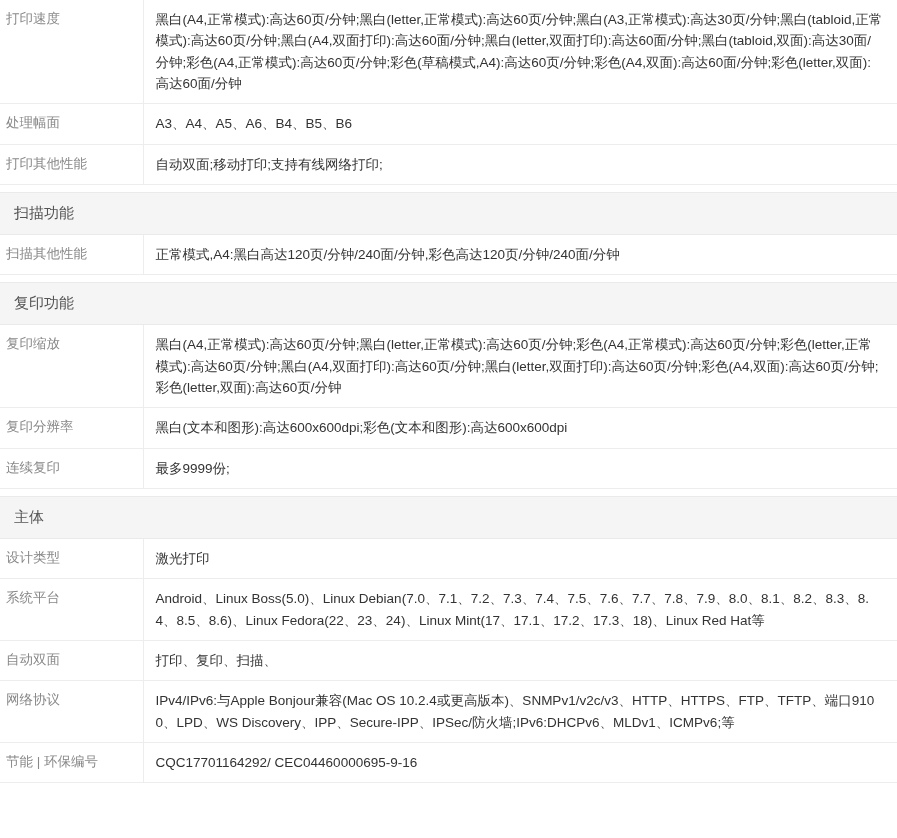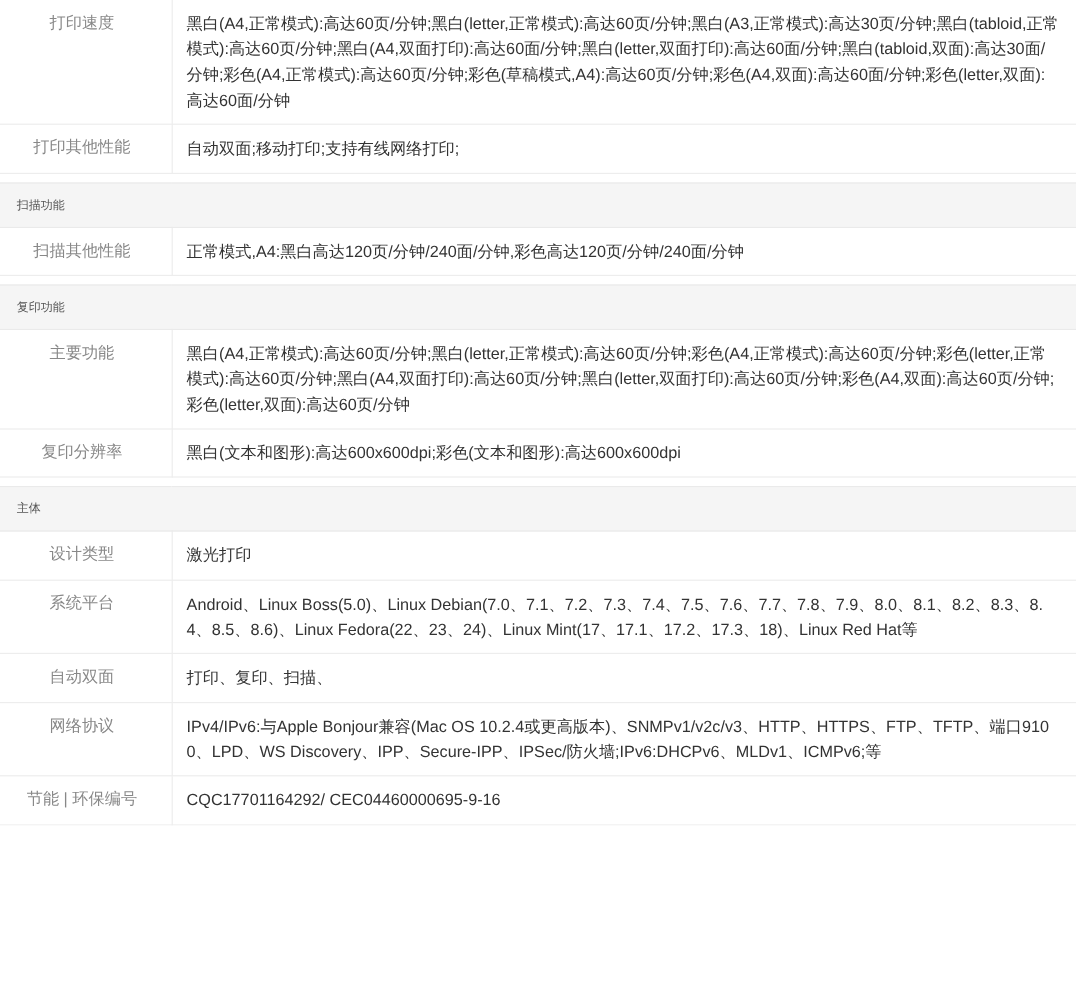--- a/index.html
+++ b/index.html
@@ -16,28 +16,28 @@
     -webkit-font-smoothing: antialiased;
   }
   .spec-table {
     width: 897px;
     border-collapse: collapse;
     table-layout: fixed;
   }
   .spec-table tr.section-row td {
     background: #f5f5f5;
     color: #555;
-    font-size: 10px;
+    font-size: 15px;
     padding: 11px 0 11px 14px;
     border-top: 1px solid #eaeaea;
     border-bottom: 1px solid #eaeaea;
   }
   .spec-table td.label {
     width: 143px;
-    text-align: center;
+    text-align: left;
     padding: 9px 12px 9px 6px;
     color: #888;
     vertical-align: top;
     border-right: 1px solid #ededed;
     border-bottom: 1px solid #ededed;
     line-height: 1.55;
     white-space: nowrap;
   }
   .spec-table td.value {
     padding: 9px 14px 9px 12px;
@@ -63,46 +63,54 @@
 </head>
 <body>
 
 <table class="spec-table">
   <tbody>
       <tr class="first-row">
         <td class="label">打印速度</td>
         <td class="value">黑白(A4,正常模式):高达60页/分钟;黑白(letter,正常模式):高达60页/分钟;黑白(A3,正常模式):高达30页/分钟;黑白(tabloid,正常模式):高达60页/分钟;黑白(A4,双面打印):高达60面/分钟;黑白(letter,双面打印):高达60面/分钟;黑白(tabloid,双面):高达30面/分钟;彩色(A4,正常模式):高达60页/分钟;彩色(草稿模式,A4):高达60页/分钟;彩色(A4,双面):高达60面/分钟;彩色(letter,双面):高达60面/分钟</td>
       </tr>
       <tr>
+        <td class="label">处理幅面</td>
+        <td class="value">A3、A4、A5、A6、B4、B5、B6</td>
+      </tr>
+      <tr>
         <td class="label">打印其他性能</td>
         <td class="value">自动双面;移动打印;支持有线网络打印;</td>
       </tr>
       <tr class="sep-spacer">
         <td colspan="2"></td>
       </tr>
       <tr class="section-row">
         <td colspan="2">扫描功能</td>
       </tr>
       <tr>
         <td class="label">扫描其他性能</td>
         <td class="value">正常模式,A4:黑白高达120页/分钟/240面/分钟,彩色高达120页/分钟/240面/分钟</td>
       </tr>
       <tr class="sep-spacer">
         <td colspan="2"></td>
       </tr>
       <tr class="section-row">
         <td colspan="2">复印功能</td>
       </tr>
       <tr>
-        <td class="label">主要功能</td>
+        <td class="label">复印缩放</td>
         <td class="value">黑白(A4,正常模式):高达60页/分钟;黑白(letter,正常模式):高达60页/分钟;彩色(A4,正常模式):高达60页/分钟;彩色(letter,正常模式):高达60页/分钟;黑白(A4,双面打印):高达60页/分钟;黑白(letter,双面打印):高达60页/分钟;彩色(A4,双面):高达60页/分钟;彩色(letter,双面):高达60页/分钟</td>
       </tr>
       <tr>
         <td class="label">复印分辨率</td>
         <td class="value">黑白(文本和图形):高达600x600dpi;彩色(文本和图形):高达600x600dpi</td>
+      </tr>
+      <tr>
+        <td class="label">连续复印</td>
+        <td class="value">最多9999份;</td>
       </tr>
       <tr class="sep-spacer">
         <td colspan="2"></td>
       </tr>
       <tr class="section-row">
         <td colspan="2">主体</td>
       </tr>
       <tr>
         <td class="label">设计类型</td>
         <td class="value">激光打印</td>

